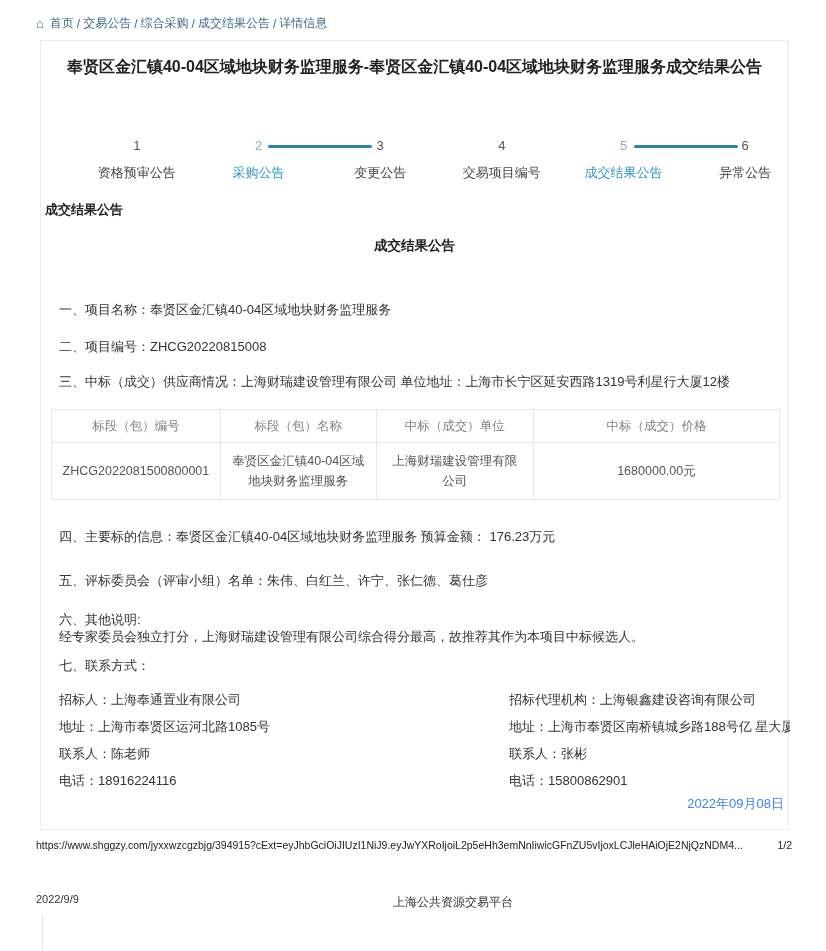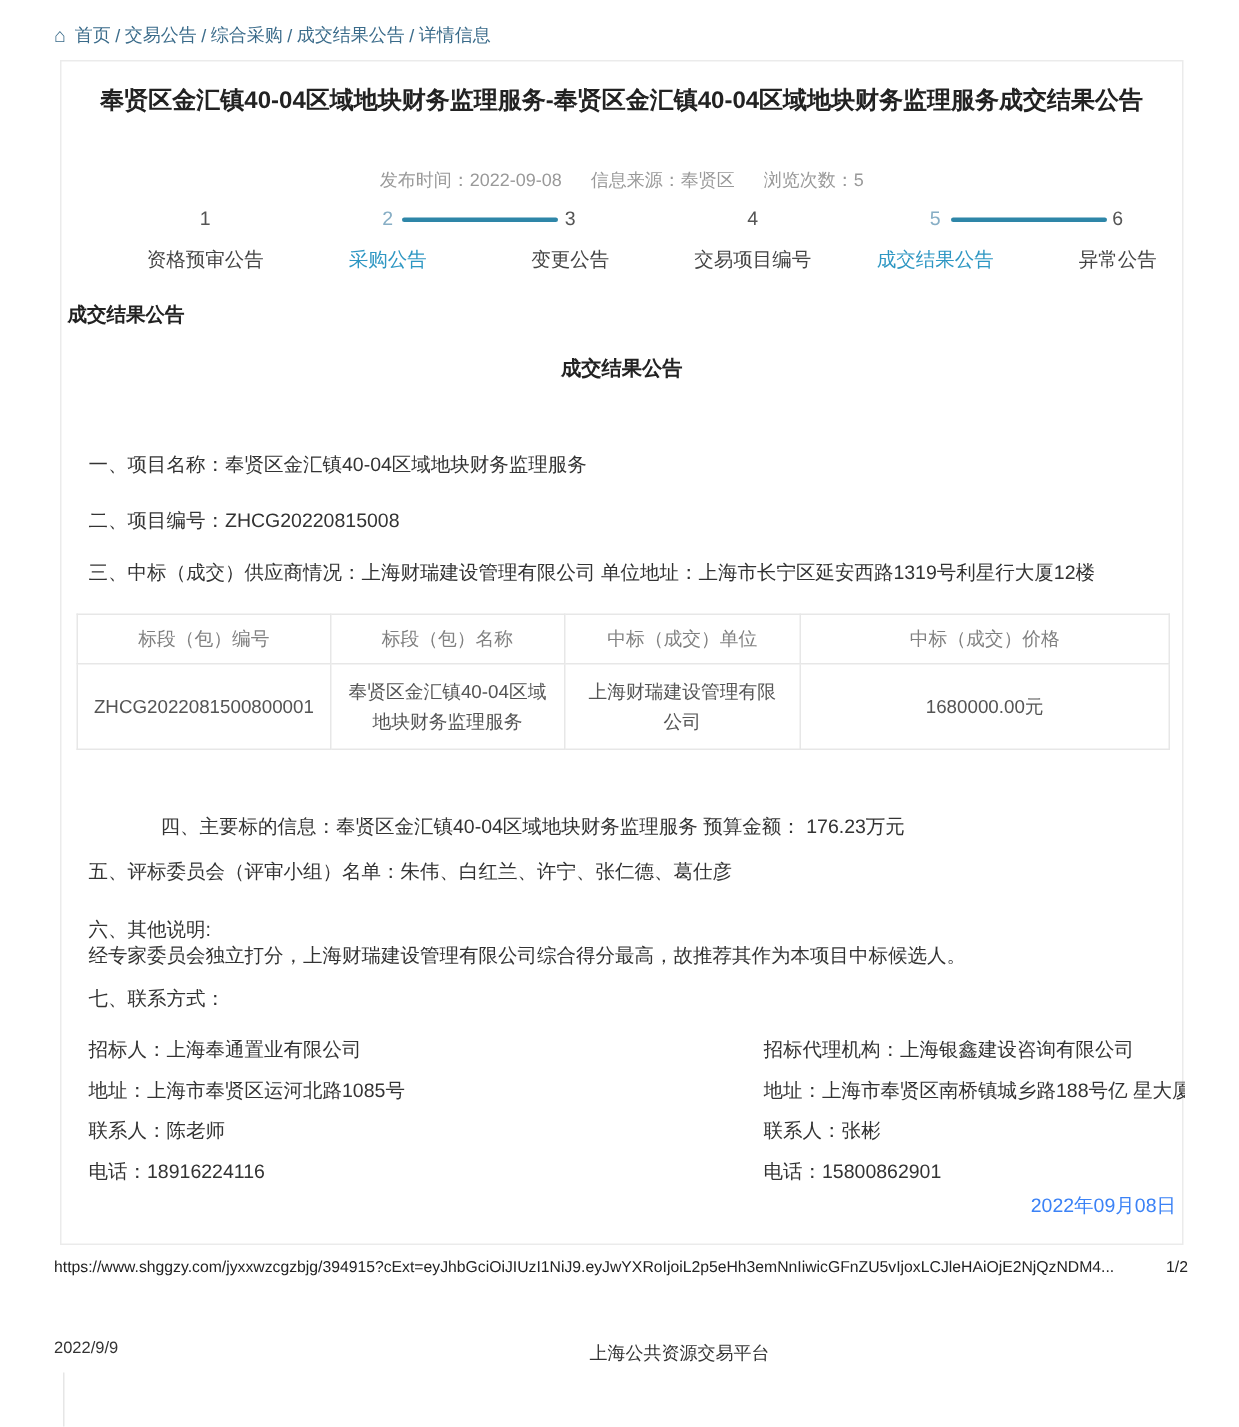--- a/index.html
+++ b/index.html
@@ -35,21 +35,21 @@
   .connector{position:absolute;top:6px;height:3px;background:#2e86a8;border-radius:2px;}
   .connector.c1{left:192px;width:104px;}
   .connector.c2{left:558px;width:104px;}
   
   .section-label{position:absolute;top:160px;left:4px;font-size:13px;font-weight:bold;color:#222;}
   .doc-heading{position:absolute;top:196px;left:0;right:0;text-align:center;
     font-size:13.5px;font-weight:bold;color:#222;}
   
   .para{position:absolute;left:18px;right:10px;font-size:13px;color:#333;line-height:16px;margin:0;}
   .p1{top:261px;} .p2{top:298px;} .p3{top:333px;}
-  .p4{top:502px;margin-left:48px;} .p5{top:532px;} .p6a{top:571px;} .p6b{top:588px;} .p7{top:617px;}
+  .p4{top:488px;} .p5{top:532px;} .p6a{top:571px;} .p6b{top:588px;} .p7{top:617px;}
   
   .result-table{position:absolute;left:10px;top:368px;width:729px;border-collapse:collapse;
     table-layout:fixed;border-radius:12px;}
   .result-table th,.result-table td{border:1px solid #e7e7e7;text-align:center;
     font-weight:normal;padding:2px 10px;box-sizing:border-box;}
   .result-table th{height:33px;font-size:12.5px;color:#808080;}
   .result-table td{height:57px;font-size:12.5px;color:#555;line-height:20px;}
   .col1{width:23.2%;} .col2{width:21.4%;} .col3{width:21.6%;} .col4{width:33.8%;}
   
   .contact-col{position:absolute;top:652px;width:300px;}
@@ -80,25 +80,20 @@
     <span class="sep">/</span>
   <span class="crumb">成交结果公告</span>
     <span class="sep">/</span>
   <span class="crumb">详情信息</span>
 </div>
 
 <div class="content-box">
 
   <div class="doc-title">奉贤区金汇镇40-04区域地块财务监理服务-奉贤区金汇镇40-04区域地块财务监理服务成交结果公告</div>
 
-  <div class="meta">
-    <span class="m-pair"><span>发布时间：</span><span>2022-09-08</span></span>
-    <span class="m-pair"><span>信息来源：</span><span>奉贤区</span></span>
-    <span class="m-pair"><span>浏览次数：</span><span>5</span></span>
-  </div>
 
   <div class="steps">
     <div class="connector c1"></div>
     <div class="connector c2"></div>
     <div class="row">
       <div class="step">
         <div class="num">1</div>
         <span class="lbl">资格预审公告</span>
       </div>
       <div class="step active">

